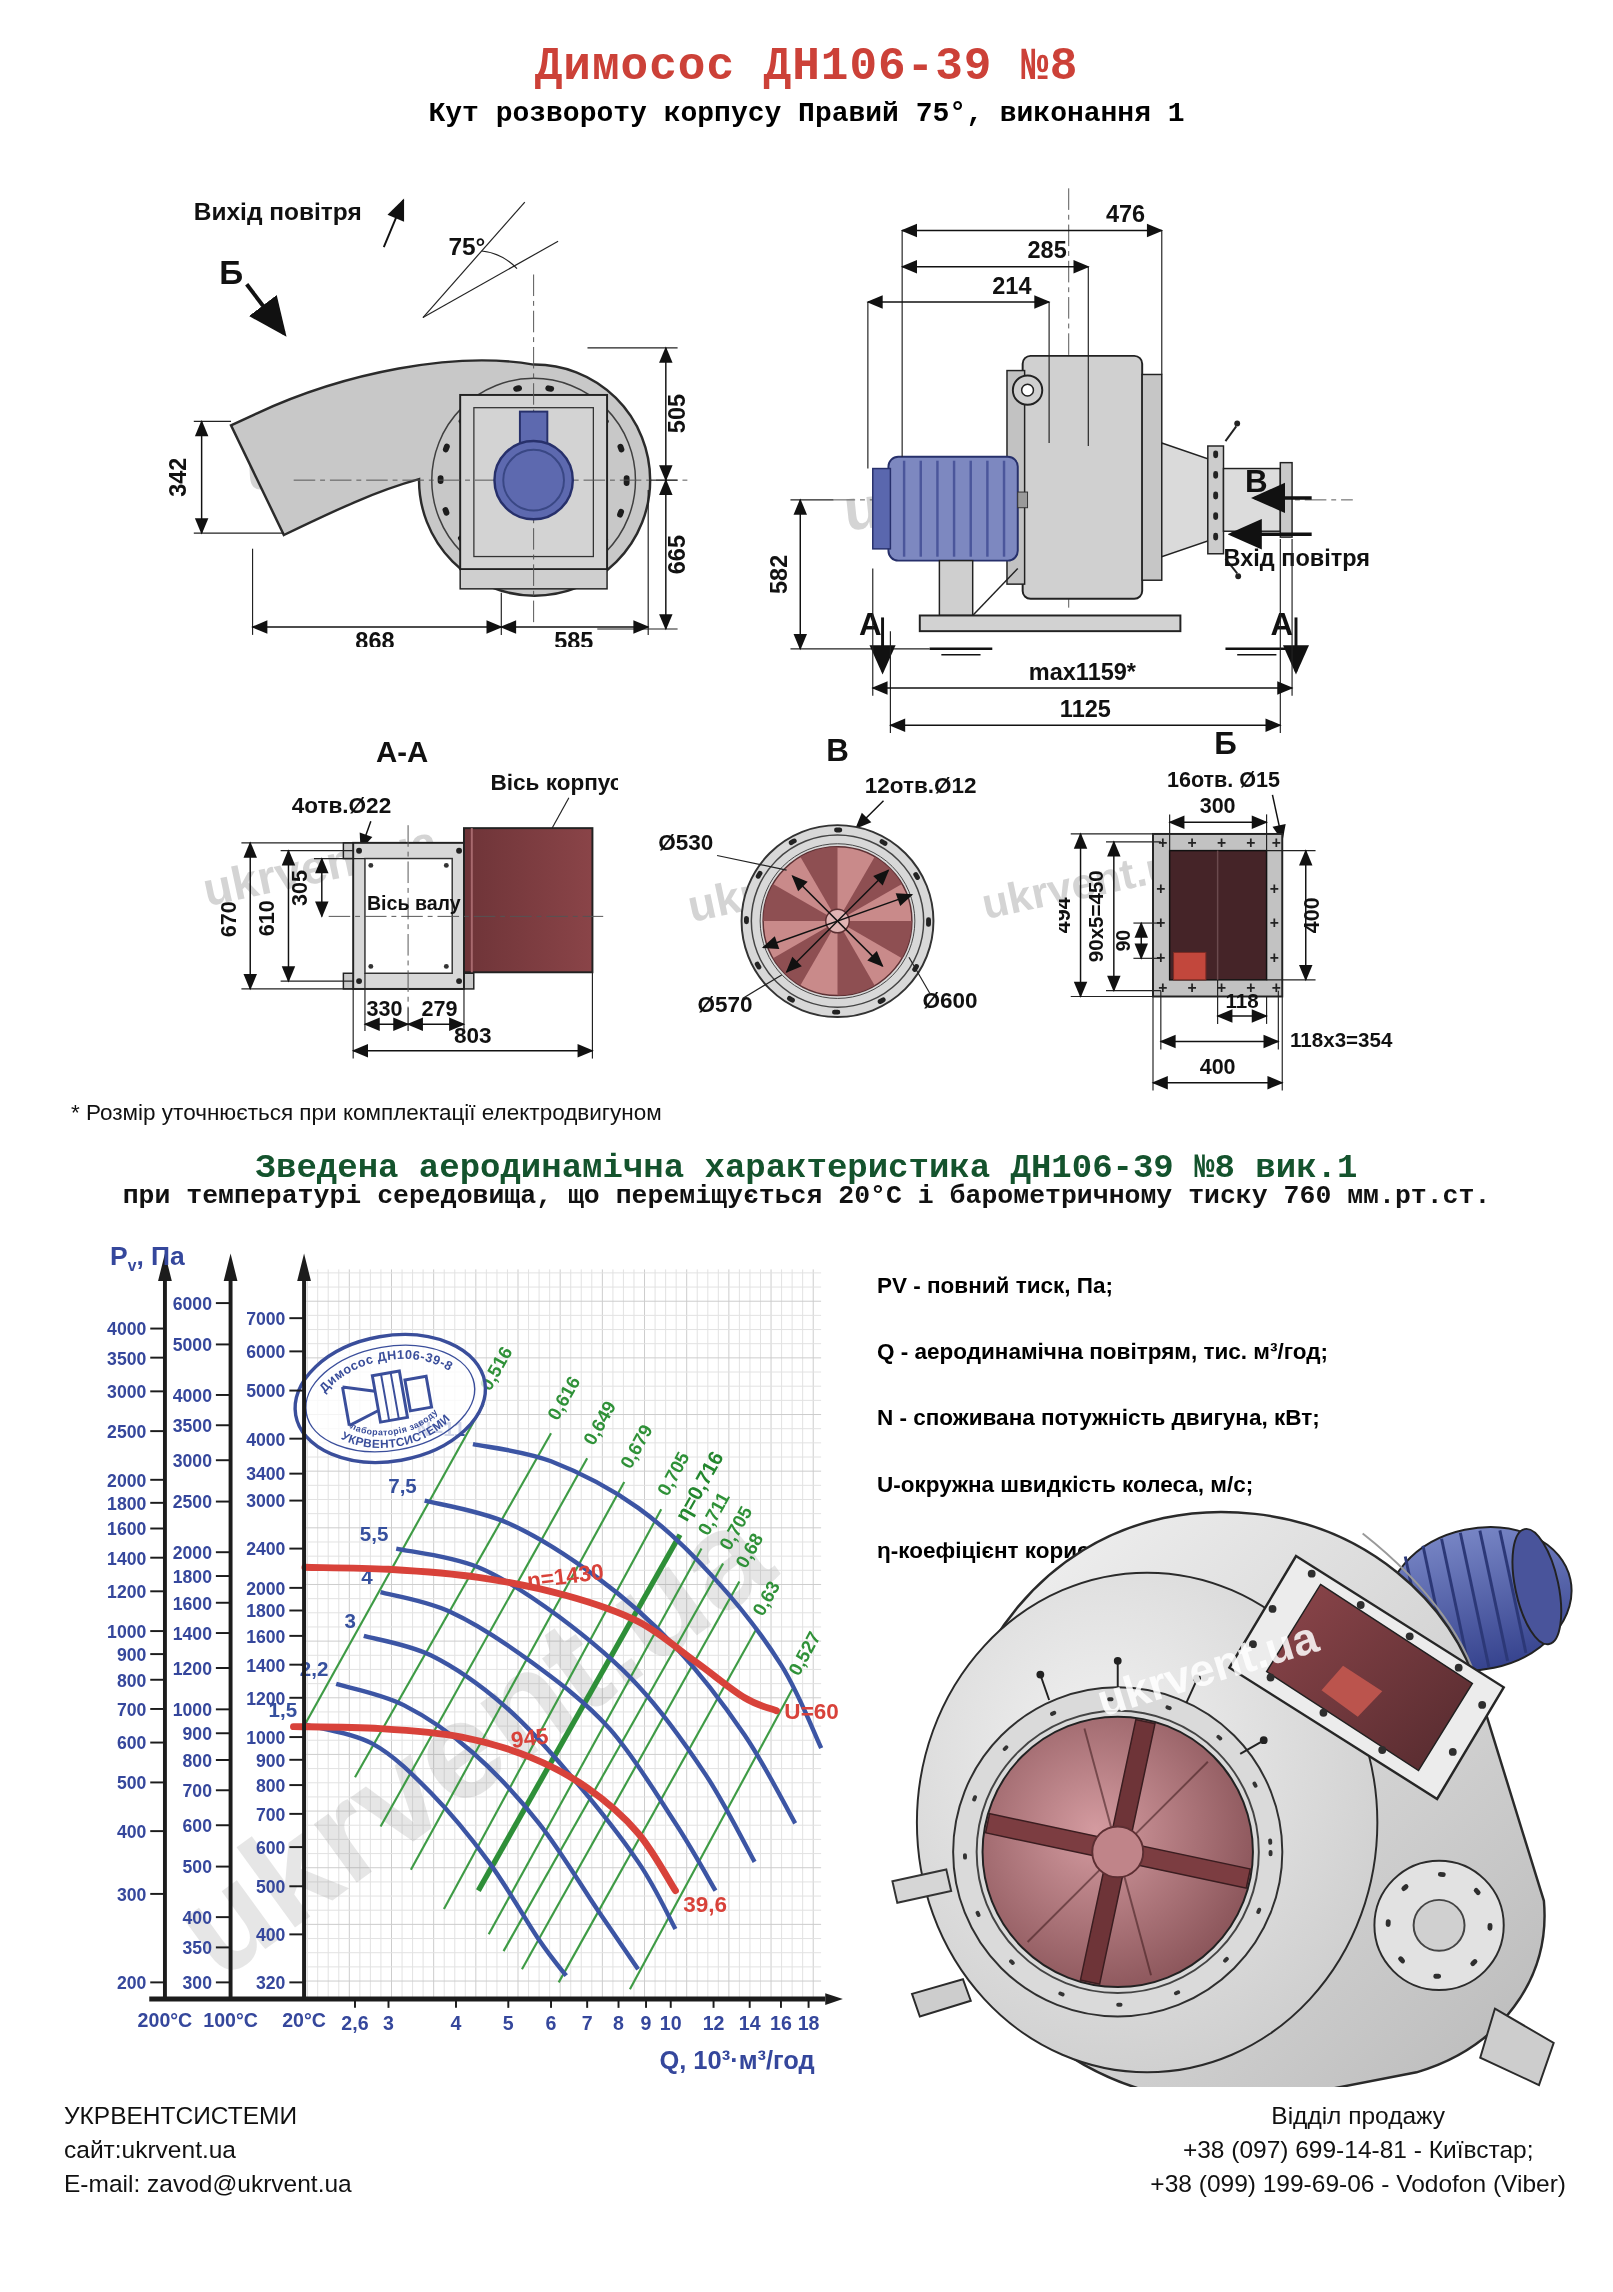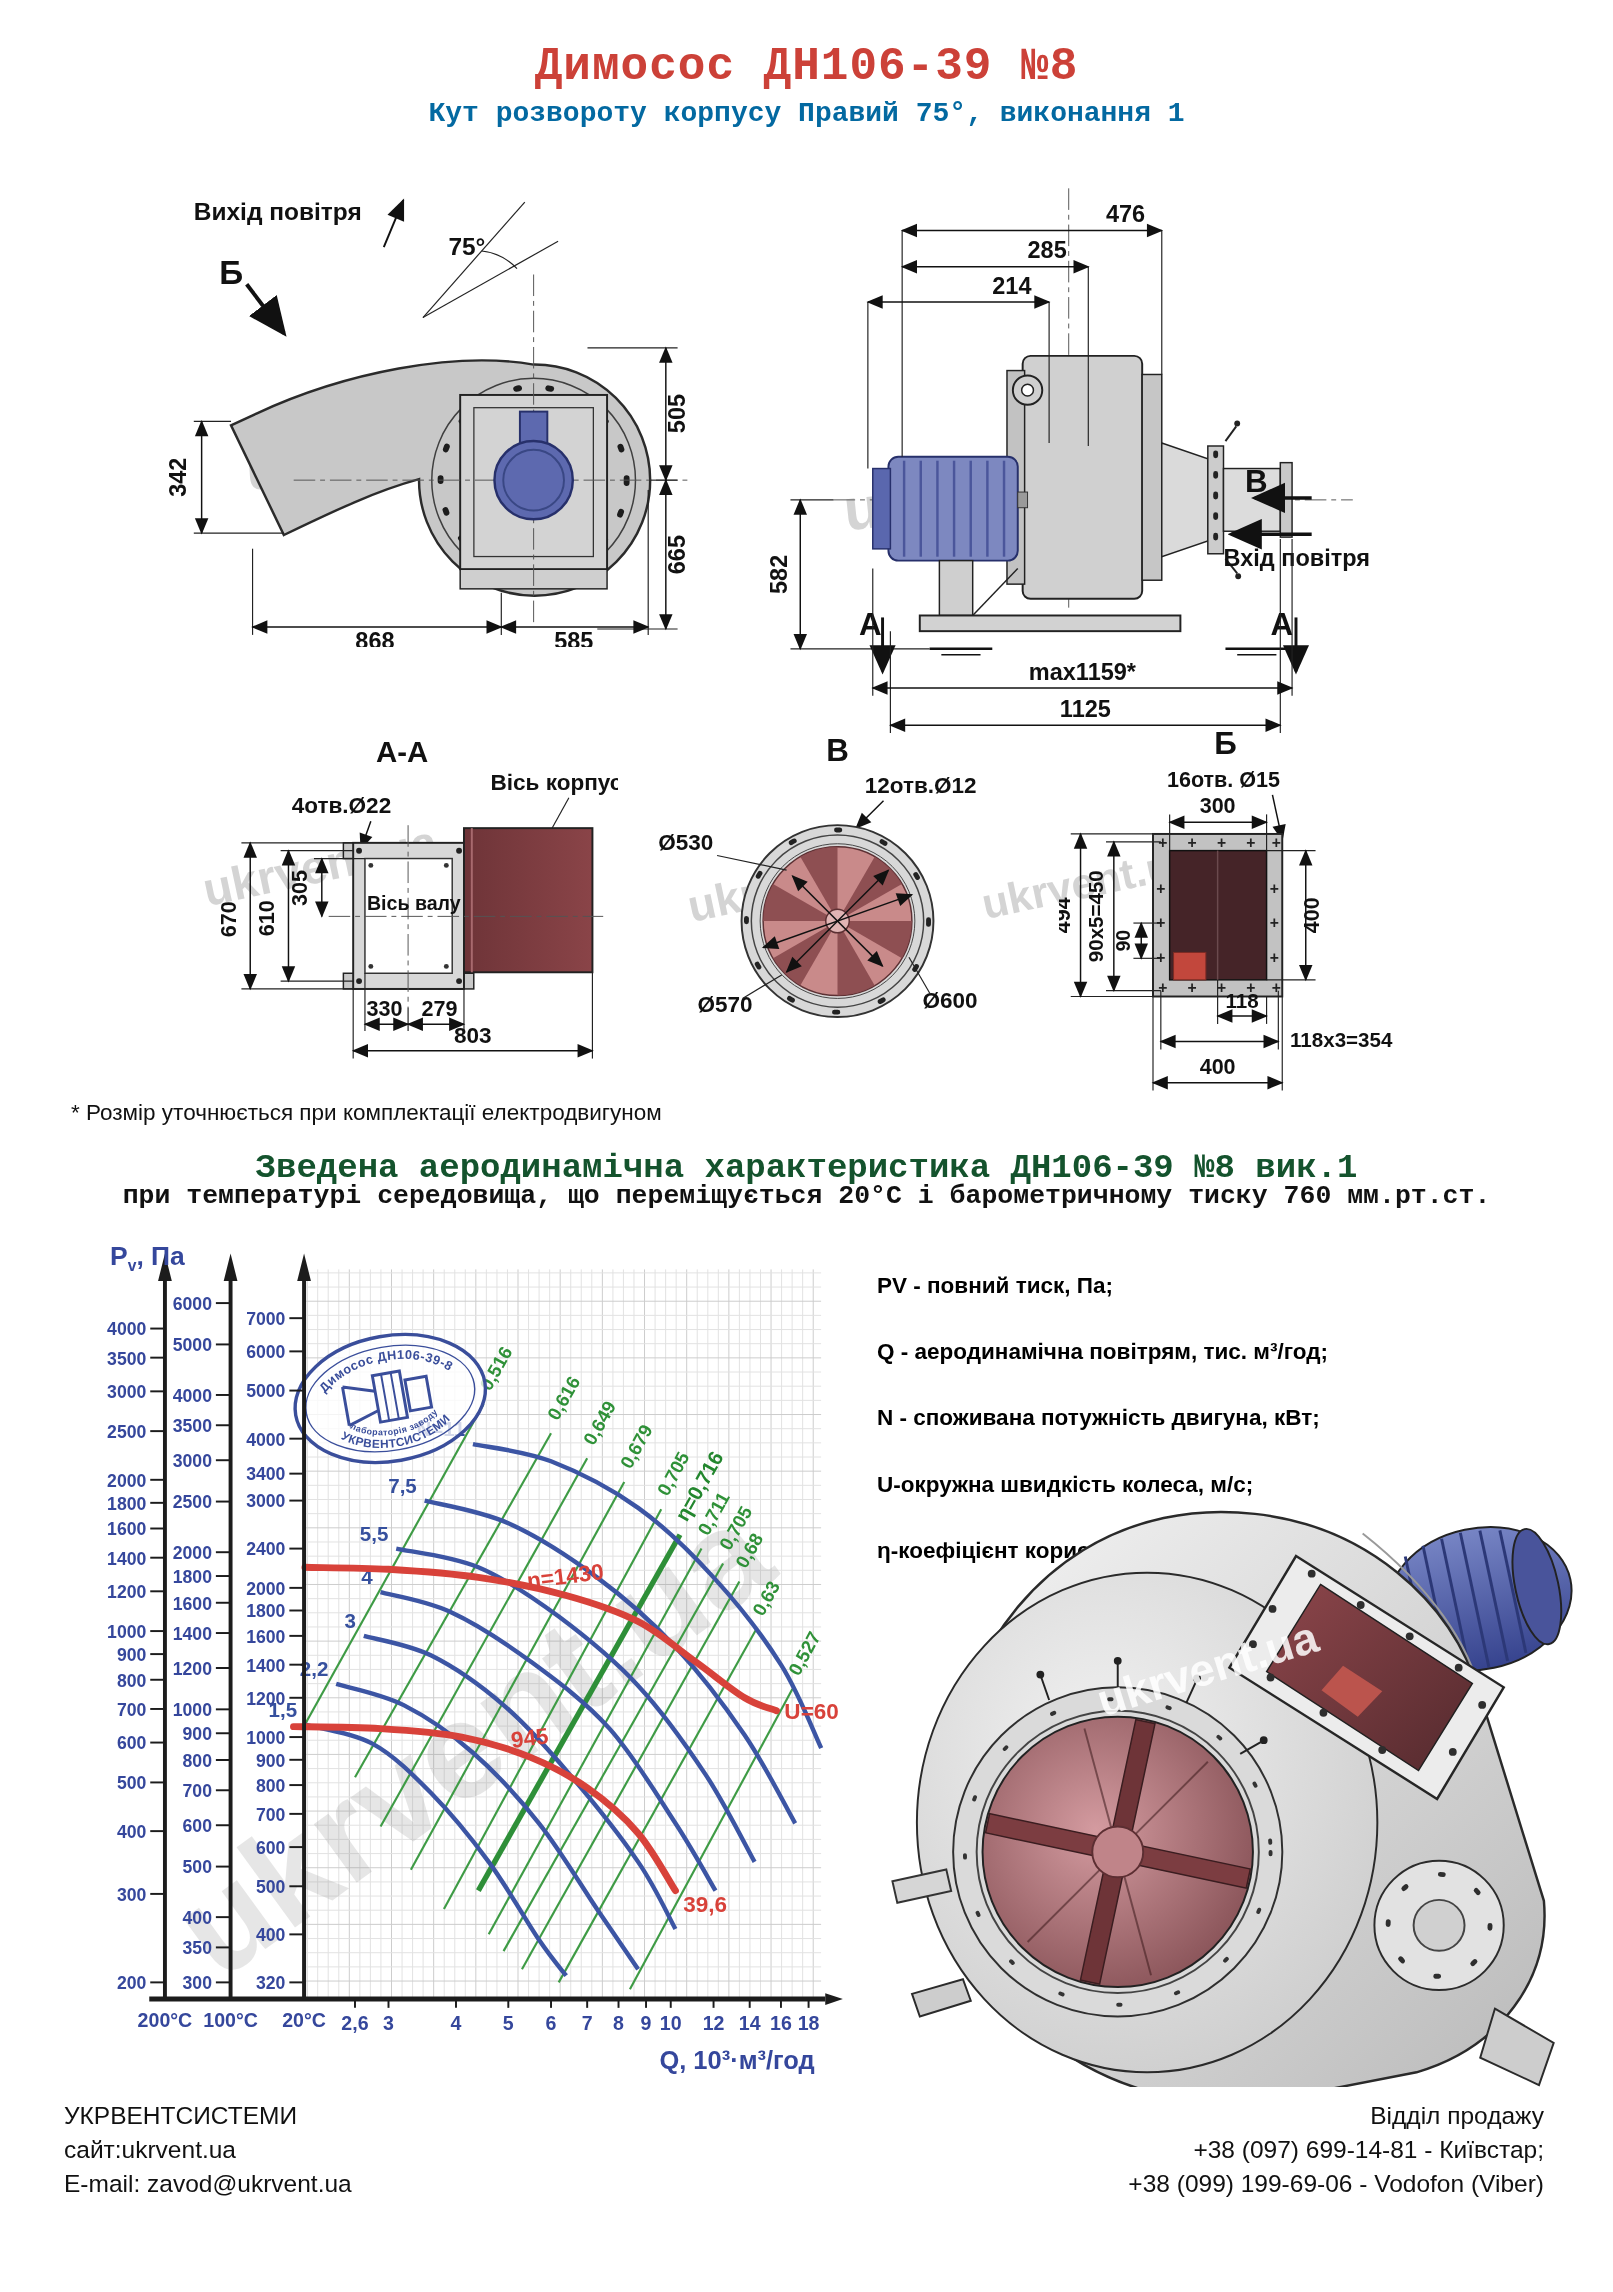--- a/index.html
+++ b/index.html
@@ -1,21 +1,21 @@
 <!DOCTYPE html>
 <html><head>
 <meta charset="utf-8">
 <style>
   html,body{margin:0;padding:0;background:#888;}
   .page{position:relative;width:1613px;height:2293px;background:#ffffff;margin:0 auto;
         font-family:"Liberation Sans",sans-serif;overflow:hidden;}
   .abs{position:absolute;}
   .ctr{left:0;width:1613px;text-align:center;font-family:Liberation Mono, monospace;}
   .main-title{font-size:46px;font-weight:bold;color:#cc4138;letter-spacing:1px;}
-  .main-sub{font-size:28px;font-weight:bold;color:#0369a1;}
+  .main-sub{font-size:28px;font-weight:bold;color:#000000;}
   .aero-title{font-size:34px;font-weight:bold;color:#14532d;margin-top:12px;}
   .aero-sub{font-size:26.5px;font-weight:bold;color:#111;}
   .footnote{font-size:22.5px;font-weight:500;color:#111;}
   .legend-line{font-size:22.5px;font-weight:bold;color:#000;line-height:1.52;margin-top:32px;}
   .wm{position:absolute;font-weight:bold;color:rgba(125,125,125,0.33);white-space:nowrap;pointer-events:none;}
   .foot{font-size:24.5px;font-weight:500;color:#111;line-height:1.38;}
   svg{display:block;}
   svg text{font-family:"Liberation Sans",sans-serif;}
   .thin{stroke:#222;stroke-width:1.2;}
   .diml{stroke:#111;stroke-width:1.5;}
@@ -717,20 +717,20 @@
     <polygon points="655,560 715,595 700,638 640,610" fill="#cdcdcd" stroke="#2b2b2b" stroke-width="2"></polygon>
     <polygon points="60,545 112,530 120,552 68,568" fill="#cdcdcd" stroke="#2b2b2b" stroke-width="2"></polygon>
     <text x="255" y="262" transform="rotate(-17 255 262)" font-size="46" font-weight="bold" fill="#ffffff" fill-opacity="0.85">ukrvent.ua</text>
   </svg>
 
   <div class="abs foot" style="left:64px;top:2099px">
     <div>УКРВЕНТСИСТЕМИ</div>
     <div>сайт:ukrvent.ua</div>
     <div>E-mail: zavod@ukrvent.ua</div>
   </div>
-  <div class="abs foot" style="right:69px;top:2099px;text-align:right">
+  <div class="abs foot" style="right:47px;top:2099px;text-align:center">
     <div>Відділ продажу</div>
     <div>+38 (097) 699-14-81 - Київстар;</div>
     <div>+38 (099) 199-69-06 - Vodofon (Viber)</div>
   </div>
 
 </div>
 
 
 </body></html>

